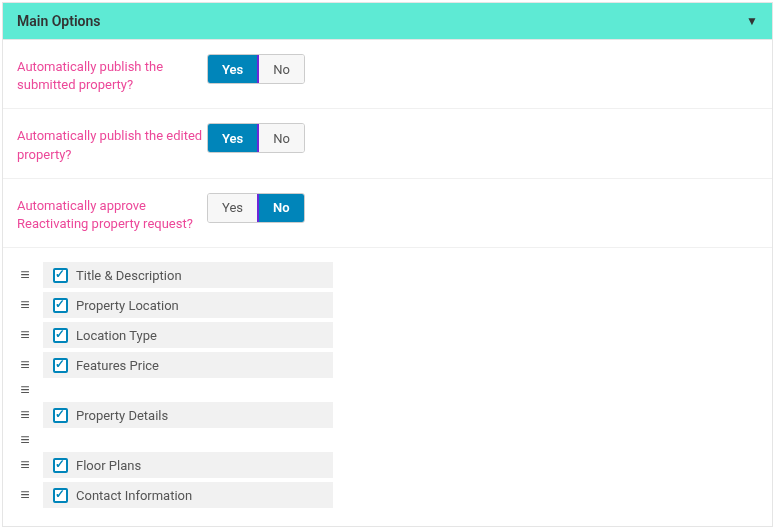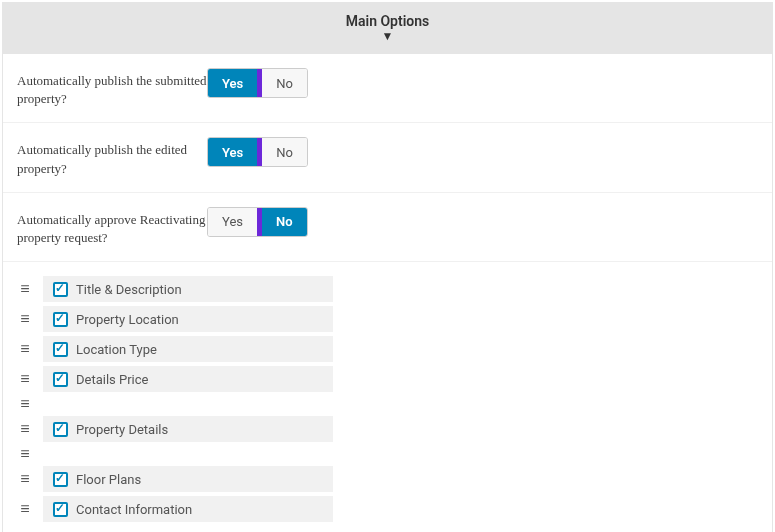--- a/index.html
+++ b/index.html
@@ -10,51 +10,49 @@
     background: #fff;
     width: 775px;
     height: 532px;
     overflow: hidden;
   }
   .panel {
     border: 1px solid #e5e5e5;
     margin: 2px;
   }
   .panel-header {
-    background: #e5e5e5;
+    background: #5eead4;
     border-bottom: 1px solid #e5e5e5;
     padding: 10px 14px;
     display: flex;
     justify-content: space-between;
     align-items: center;
     cursor: pointer;
-    flex-direction: column;
   }
   .panel-header h3 {
     font-size: 14px;
     font-weight: 600;
     color: #333;
   }
   .panel-body {
     padding: 0;
   }
   .field-row {
     display: flex;
     align-items: flex-start;
     padding: 14px 14px;
     border-bottom: 1px solid #f0f0f0;
   }
   .field-row.no-border { border-bottom: none; }
   .field-label {
     width: 190px;
     flex-shrink: 0;
-    color: #404040;
+    color: #ec4899;
     line-height: 1.4;
     padding-top: 4px;
-    font-family: Liberation Serif, serif;
   }
   .field-control {
     flex: 1;
   }
   .toggle-group {
     display: inline-flex;
     border-radius: 3px;
     overflow: hidden;
     border: 1px solid #ccc;
     height: 30px;
@@ -71,21 +69,21 @@
     border: none;
     min-width: 44px;
     font-family: inherit;
   }
   .toggle-btn.active {
     background: #0085ba;
     color: #fff;
     font-weight: 600;
   }
   .toggle-btn + .toggle-btn {
-    border-left: 5px solid #6d28d9;
+    border-left: 2px solid #6d28d9;
   }
   .layout-list {
     list-style: none;
   }
   .layout-item {
     display: flex;
     align-items: center;
     gap: 10px;
     margin-bottom: 4px;
   }
@@ -196,21 +194,21 @@
               <span class="drag-handle">≡</span>
               <div class="layout-box">
                 <input type="checkbox" class="checkbox" checked="" style="">
                 <span class="layout-label">Location Type</span>
               </div>
             </li>
             <li class="layout-item">
               <span class="drag-handle">≡</span>
               <div class="layout-box">
                 <input type="checkbox" class="checkbox" checked="" style="">
-                <span class="layout-label">Details Price</span>
+                <span class="layout-label">Features Price</span>
               </div>
             </li>
             <li class="layout-item">
               <span class="drag-handle">≡</span>
             </li>
             <li class="layout-item">
               <span class="drag-handle">≡</span>
               <div class="layout-box">
                 <input type="checkbox" class="checkbox" checked="" style="">
                 <span class="layout-label">Property Details</span>

